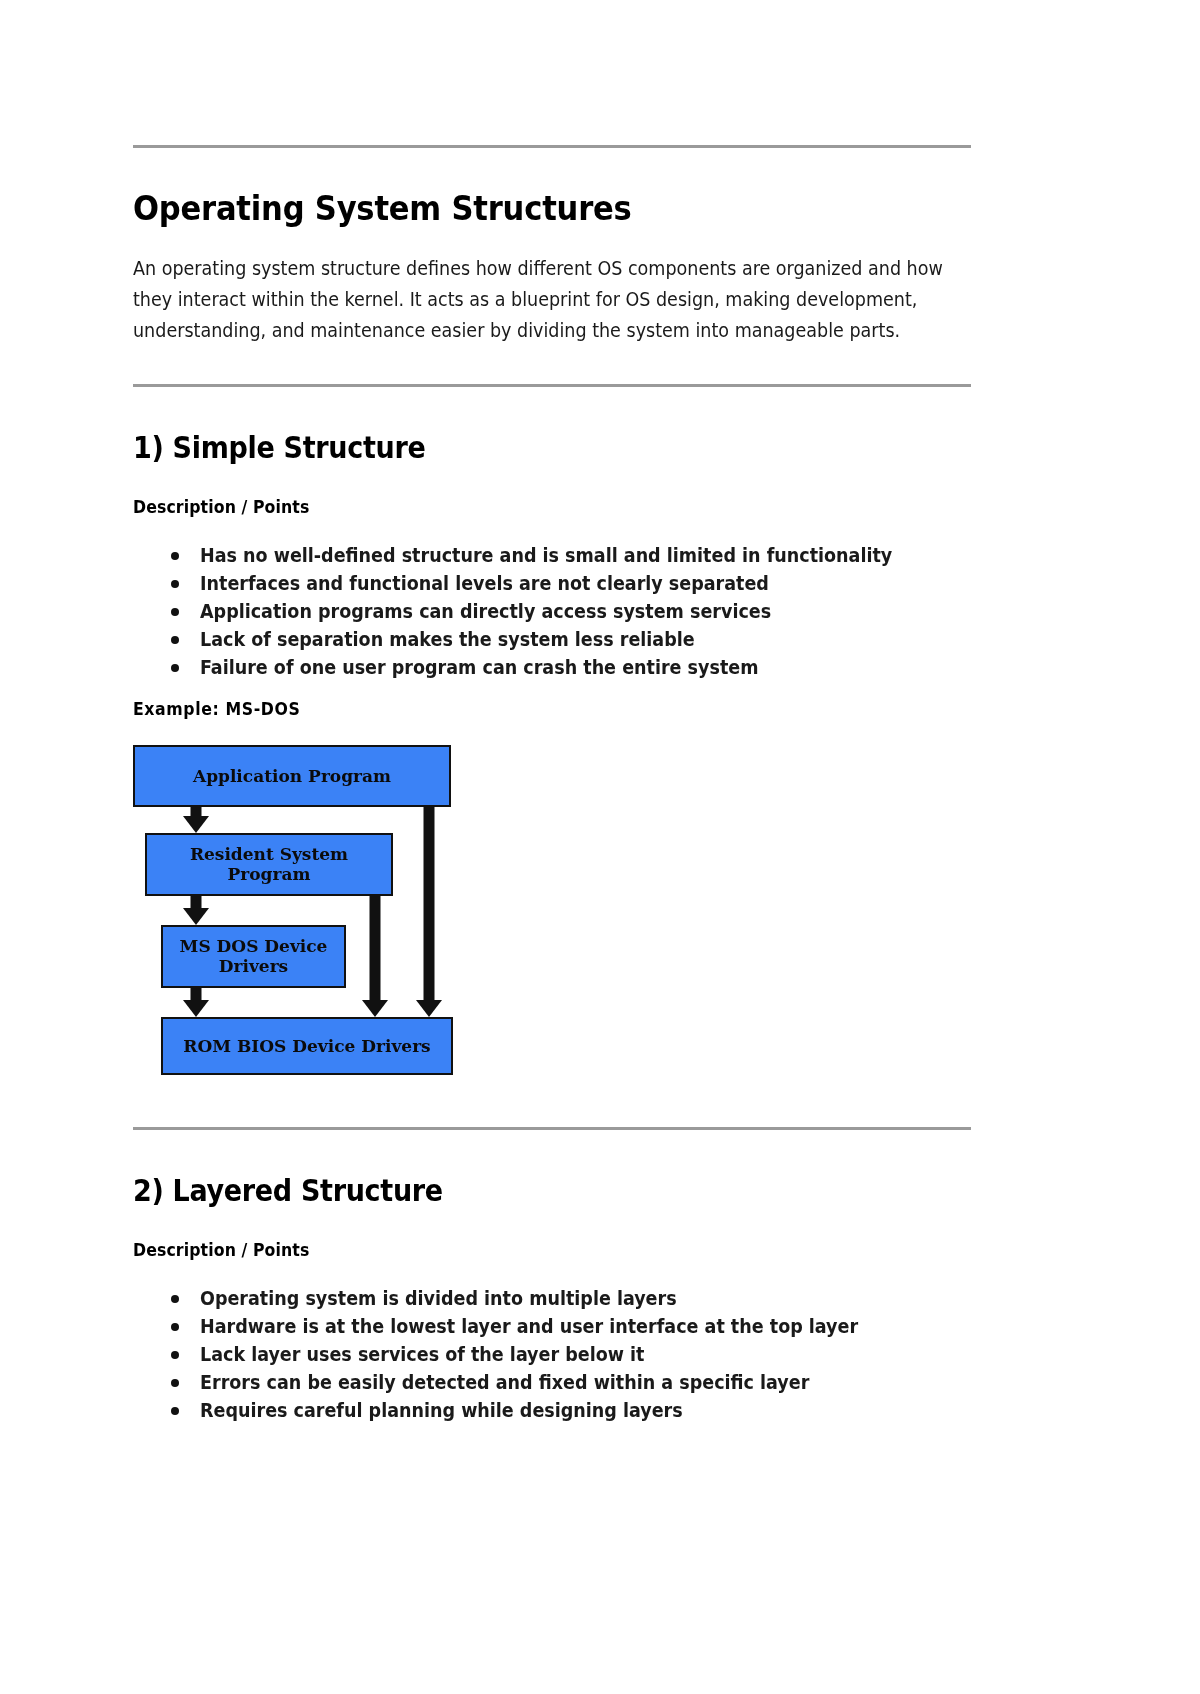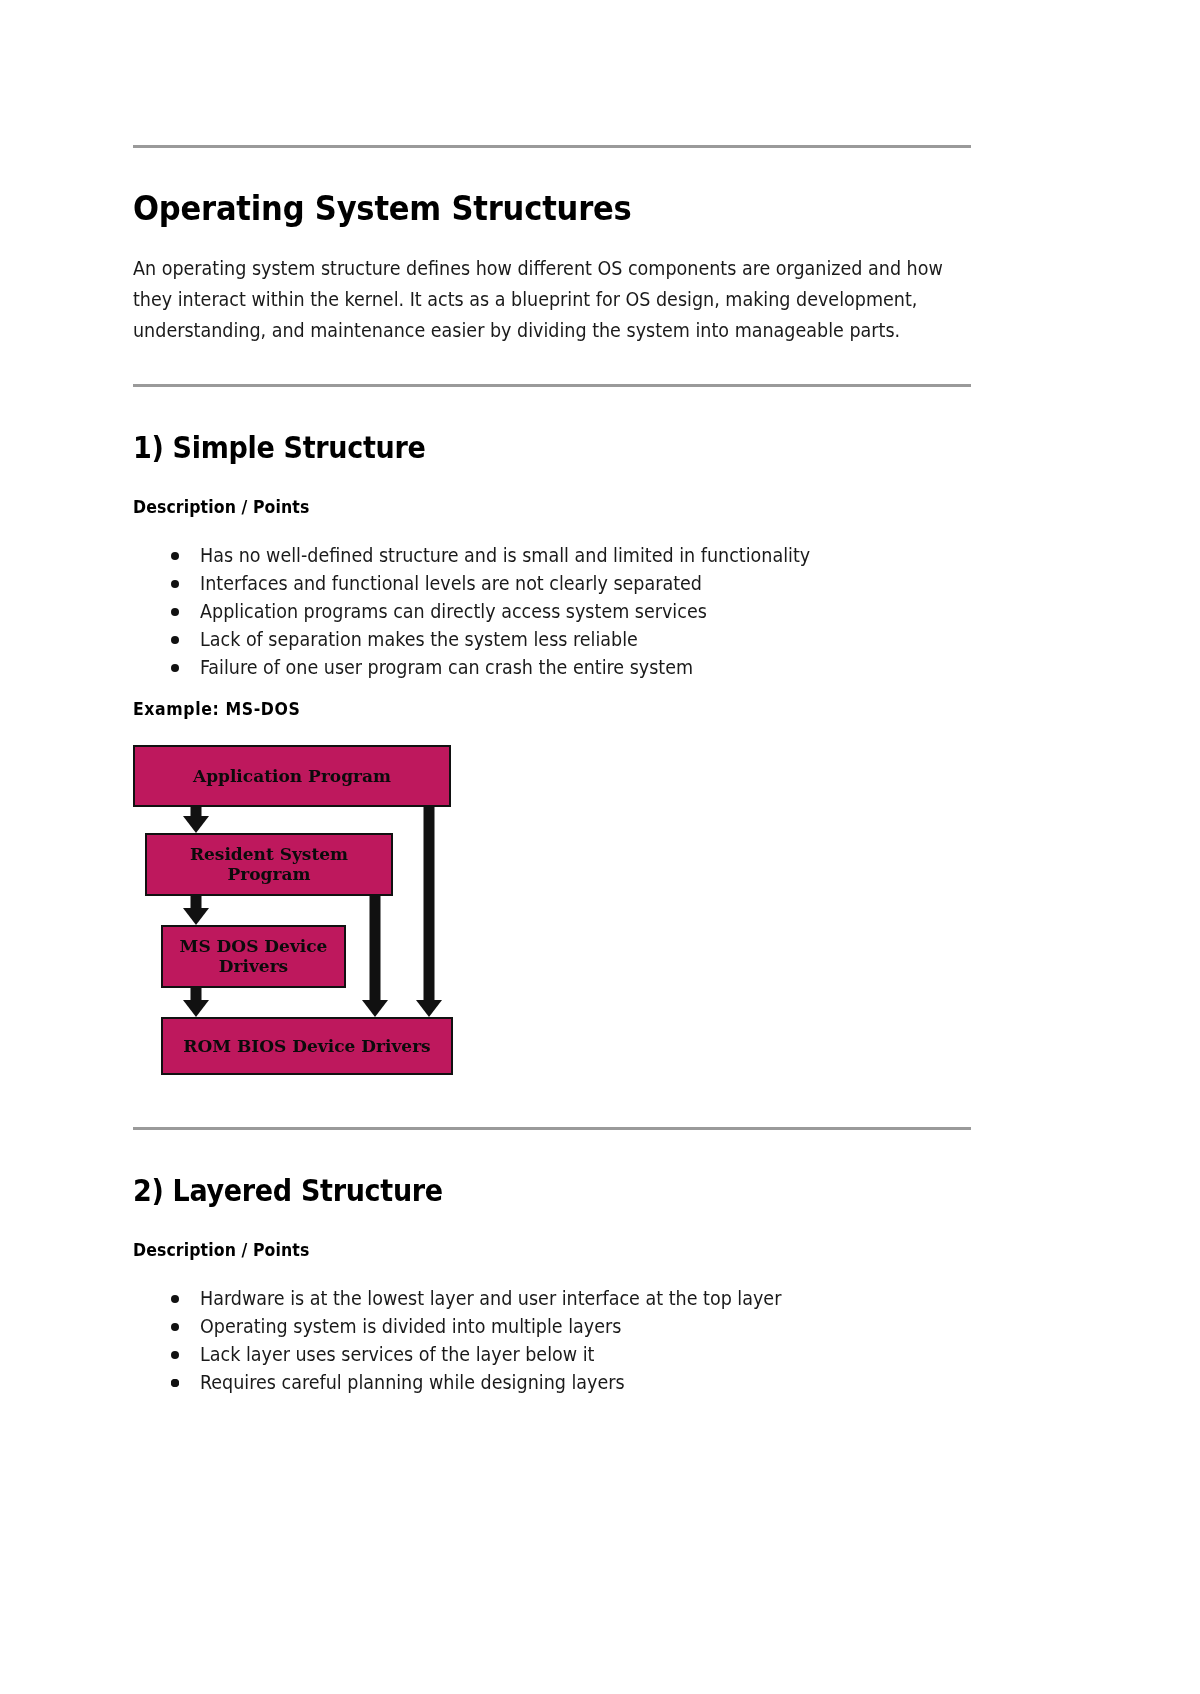--- a/index.html
+++ b/index.html
@@ -72,20 +72,21 @@
     font-weight: bold;
     margin: 31px 0 0 0;
     letter-spacing: 0.1px;
     font-stretch: condensed;
   }
 
   ul.points {
     list-style: none;
     margin: 25px 0 0 0;
     padding: 0;
+    font-weight: bold;
   }
   ul.points li {
     position: relative;
     font-size: 19.5px;
     line-height: 27.5px;
     padding-left: 67px;
     margin-bottom: 0.5px;
     font-stretch: condensed;
     color: #1a1a1a;
   }
@@ -111,21 +112,21 @@
   .diagram {
     position: relative;
     width: 330px;
     height: 340px;
     margin-top: 26px;
     font-family: "DejaVu Serif", "Liberation Serif", serif;
   }
   .dbox {
     position: absolute;
     border: 2px solid #111;
-    background: #be185d;
+    background: #3b82f6;
     box-sizing: border-box;
     display: flex;
     align-items: center;
     justify-content: center;
     text-align: center;
     font-weight: bold;
     color: #0b0b0b;
     z-index: 3;
   }
   .dbox span { display: block; line-height: 1.16; }
@@ -255,32 +256,33 @@
 
     <hr class="hr hr-low">
 
     <h2 class="section-title">2) Layered Structure</h2>
 
     <h3 class="sub-label">Description / Points</h3>
 
     <ul class="points">
       <li>
         <span class="bullet-dot"></span>
+        <span>Operating system is divided into multiple layers</span>
+      </li>
+      <li>
+        <span class="bullet-dot"></span>
         <span>Hardware is at the lowest layer and user interface at the top layer</span>
       </li>
       <li>
         <span class="bullet-dot"></span>
-        <span>Operating system is divided into multiple layers</span>
-      </li>
-      <li>
-        <span class="bullet-dot"></span>
         <span>Lack layer uses services of the layer below it</span>
       </li>
       <li>
         <span class="bullet-dot"></span>
+        <span>Errors can be easily detected and fixed within a specific layer</span>
       </li>
       <li>
         <span class="bullet-dot"></span>
         <span>Requires careful planning while designing layers</span>
       </li>
     </ul>
 
   </div>
 </div>
 

